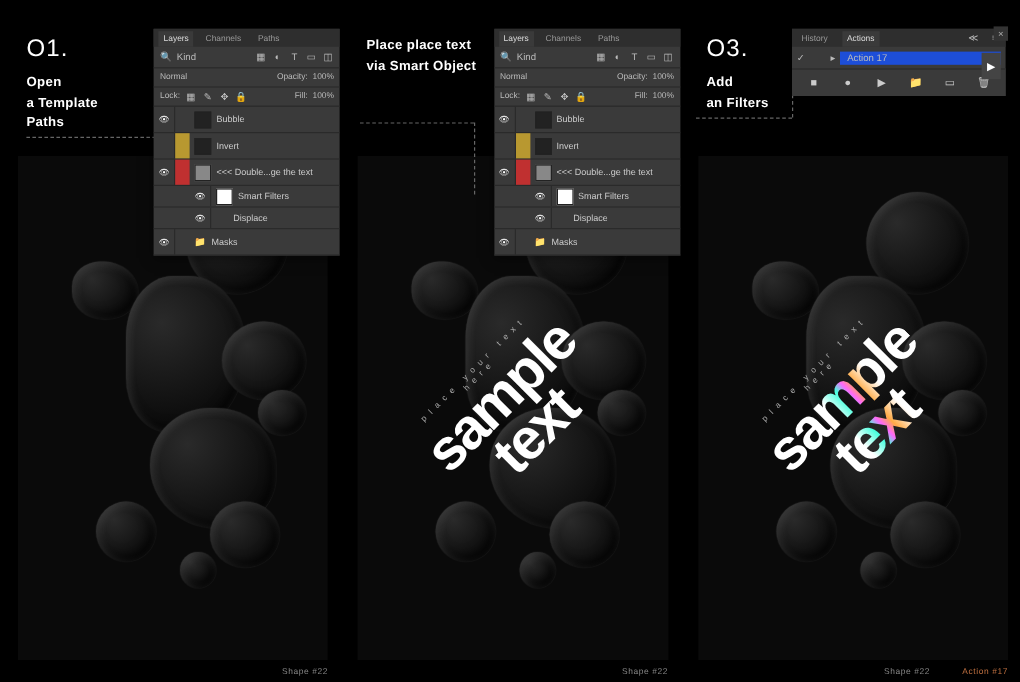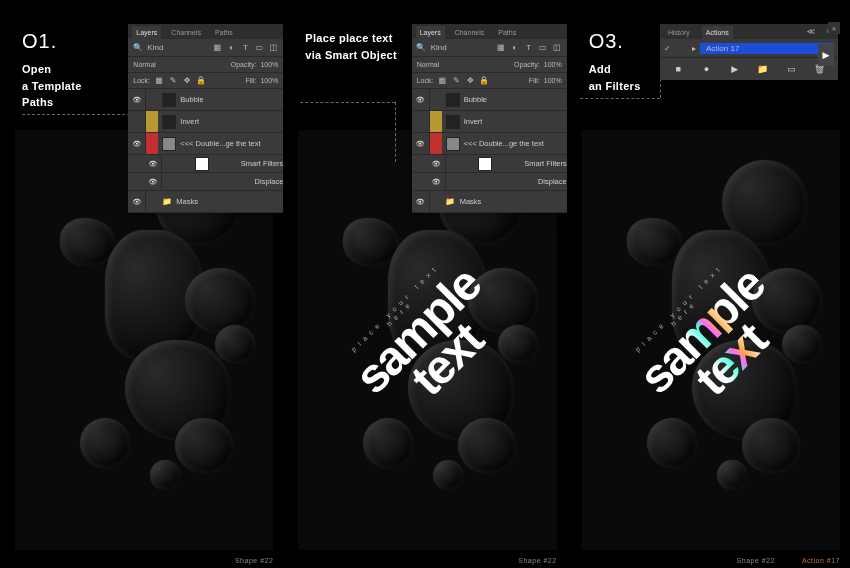--- a/index.html
+++ b/index.html
@@ -217,23 +217,22 @@
     
     .layer-name {
       font-size: 7.5px;
       color: #ccc;
       overflow: hidden;
       text-overflow: ellipsis;
       white-space: nowrap;
     }
     
     .sub-item {
-      padding-left: 16px;
+      padding-left: 30px;
       height: 18px;
-      justify-content: space-between;
     }
     
     
     .actions-panel {
       position: absolute;
       top: 24px;
       left: 660px;
       width: 178px;
       background: #3a3a3a;
       font-size: 8px;

